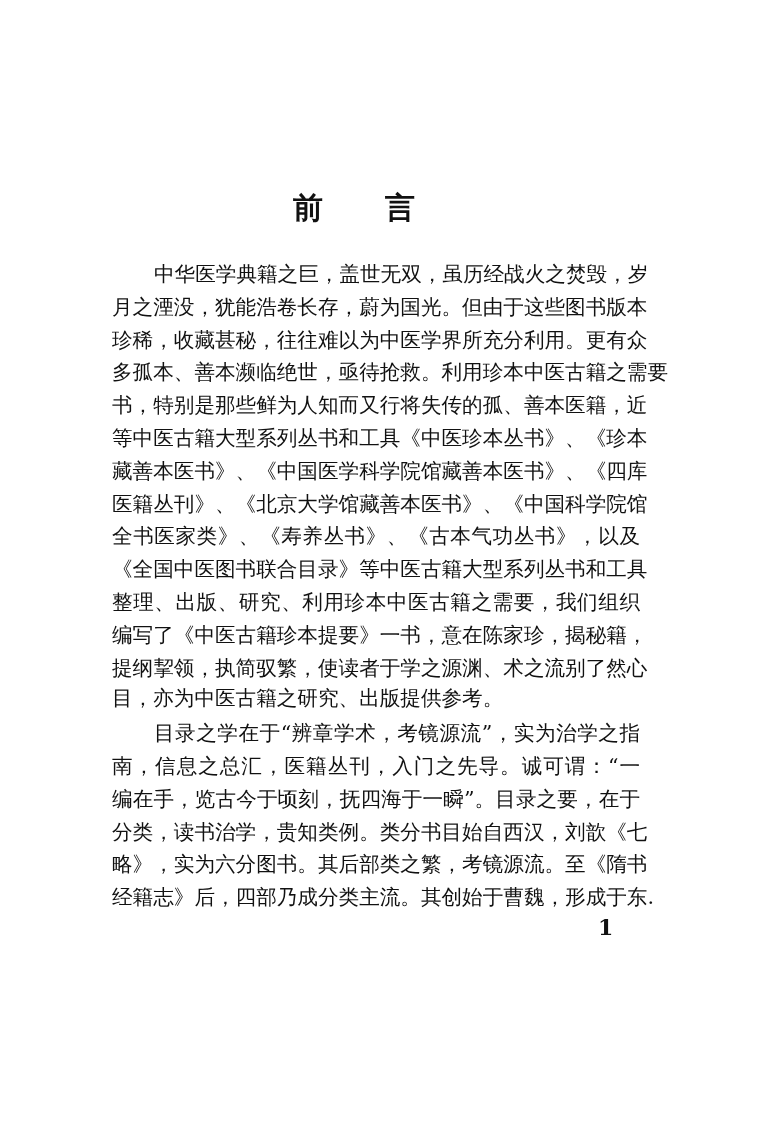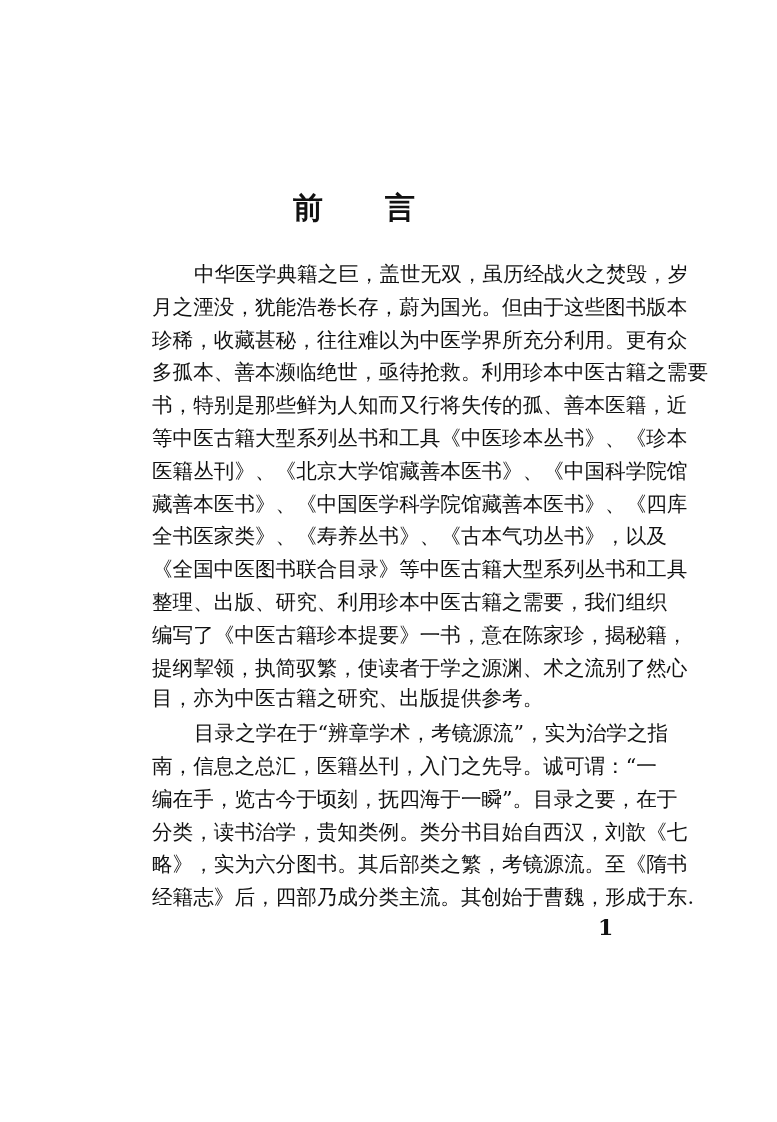--- a/index.html
+++ b/index.html
@@ -8,21 +8,21 @@
     .title {
       position: absolute; top: 188px; left: 293px;
       font-family: "DejaVu Serif", serif; font-size: 30px; font-weight: bold;
       letter-spacing: 0; color: #111; display: flex; gap: 62px;
     }
     .body {
       position: absolute; left: 112px; top: 258px; width: 528px;
       font-family: "DejaVu Serif", serif; font-size: 20.6px; line-height: 32.8px;
       color: #111;
     }
-    .line { white-space: nowrap; height: 32.8px; text-align: justify; text-align-last: justify; margin-left: 40px; }
+    .line { white-space: nowrap; height: 32.8px; text-align: justify; text-align-last: justify; }
     .line.indent { padding-left: 42px; }
     .line.last { text-align-last: left; font-family: Liberation Mono, monospace; }
     .pageno {
       position: absolute; left: 598px; top: 914px;
       font-family: "DejaVu Serif", serif; font-size: 22px; font-weight: bold; color: #111;
     }
   </style>
 </head>
 <body>
 
@@ -33,22 +33,22 @@
   </div>
 
   <div class="body">
     <div>
       <div class="line indent">中华医学典籍之巨，盖世无双，虽历经战火之焚毁，岁</div>
       <div class="line">月之湮没，犹能浩卷长存，蔚为国光。但由于这些图书版本</div>
       <div class="line">珍稀，收藏甚秘，往往难以为中医学界所充分利用。更有众</div>
       <div class="line">多孤本、善本濒临绝世，亟待抢救。利用珍本中医古籍之需要</div>
       <div class="line">书，特别是那些鲜为人知而又行将失传的孤、善本医籍，近</div>
       <div class="line">等中医古籍大型系列丛书和工具《中医珍本丛书》、《珍本</div>
+      <div class="line">藏善本医书》、《中国医学科学院馆藏善本医书》、《四库</div>
       <div class="line">医籍丛刊》、《北京大学馆藏善本医书》、《中国科学院馆</div>
-      <div class="line">藏善本医书》、《中国医学科学院馆藏善本医书》、《四库</div>
       <div class="line">全书医家类》、《寿养丛书》、《古本气功丛书》，以及</div>
       <div class="line">《全国中医图书联合目录》等中医古籍大型系列丛书和工具</div>
       <div class="line">整理、出版、研究、利用珍本中医古籍之需要，我们组织</div>
       <div class="line">编写了《中医古籍珍本提要》一书，意在陈家珍，揭秘籍，</div>
       <div class="line">提纲挈领，执简驭繁，使读者于学之源渊、术之流别了然心</div>
       <div class="line last">目，亦为中医古籍之研究、出版提供参考。</div>
     </div>
     <div>
       <div class="line indent">目录之学在于“辨章学术，考镜源流”，实为治学之指</div>
       <div class="line">南，信息之总汇，医籍丛刊，入门之先导。诚可谓：“一</div>

